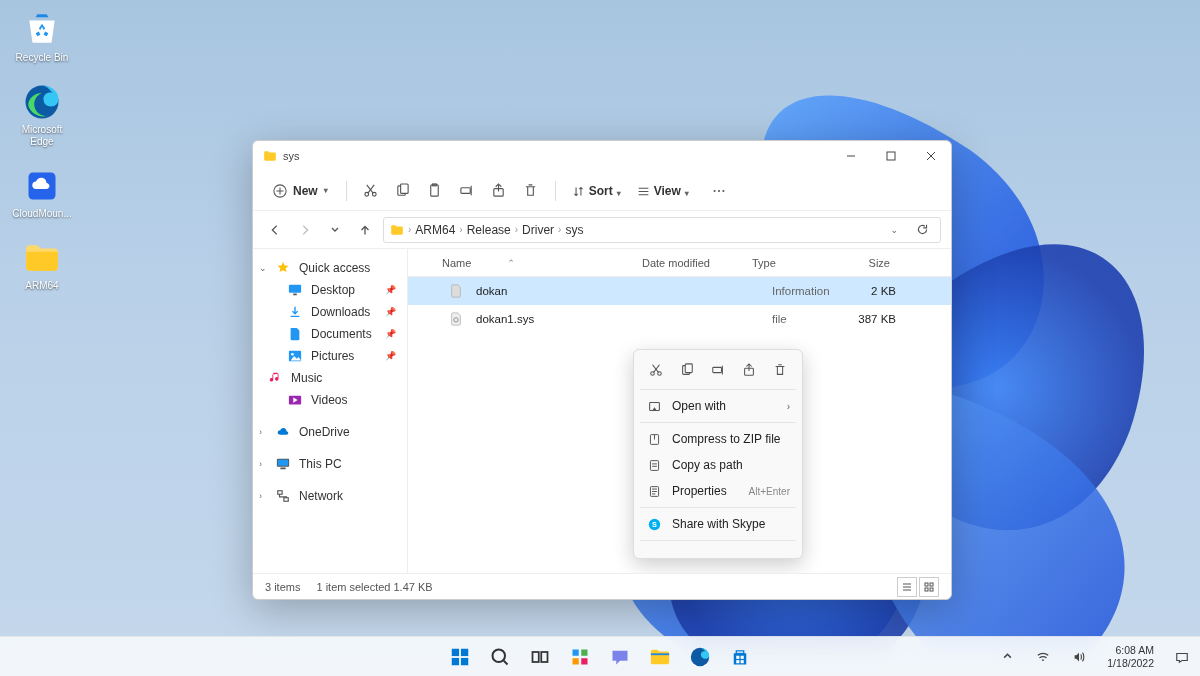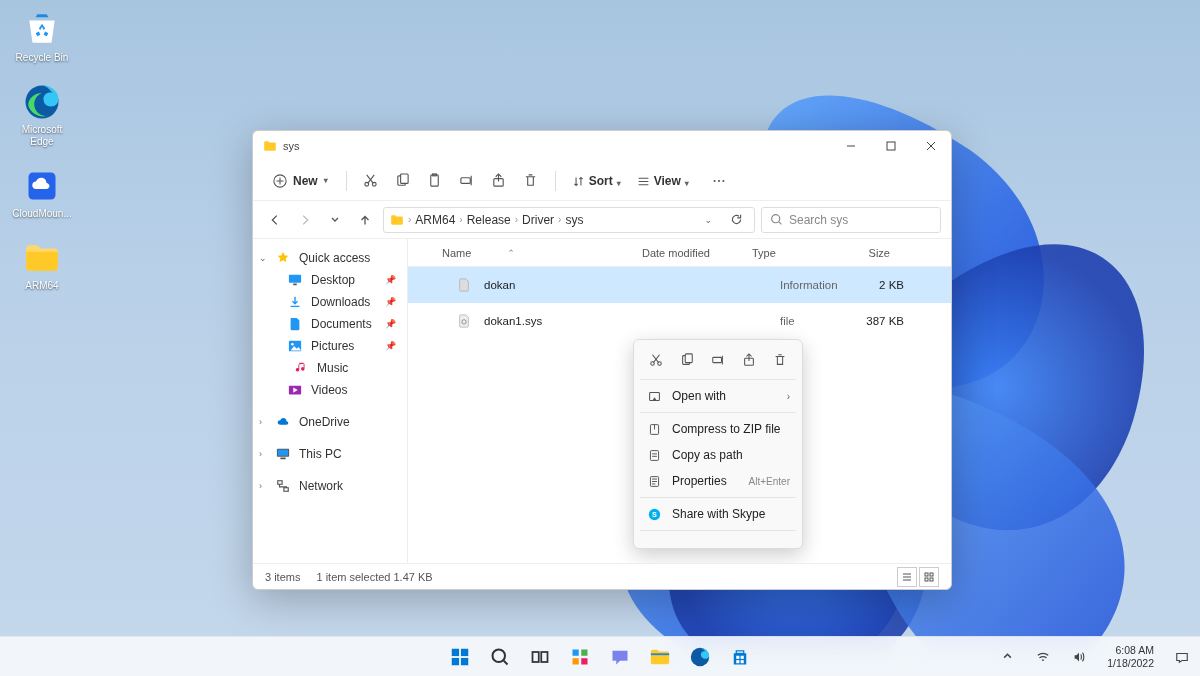--- a/index.html
+++ b/index.html
@@ -9,21 +9,21 @@
   .bloom { position: absolute; right: 0; top: 0; width: 1200px; height: 650px; overflow: hidden; pointer-events: none; }
   .bloom svg { position: absolute; right: -100px; top: -50px; }
 
   
   .desktop-icons { position: absolute; top: 10px; left: 10px; display: flex; flex-direction: column; gap: 18px; }
   .dicon { width: 64px; display: flex; flex-direction: column; align-items: center; gap: 2px; cursor: pointer; }
   .dicon .ic { width: 40px; height: 40px; display: flex; align-items: center; justify-content: center; }
   .dicon .lbl { color: #fff; font-size: 10px; text-align: center; text-shadow: 0 1px 2px rgba(0,0,0,0.6); line-height: 1.2; }
 
   
-  .window { position: absolute; left: 252px; top: 130px; width: 700px; height: 460px; background: #fff; border: 1px solid #ccc; border-radius: 6px; box-shadow: 0 10px 40px rgba(0,0,0,0.25); display: flex; flex-direction: column; overflow: hidden; }
+  .window { position: absolute; left: 252px; top: 140px; width: 700px; height: 460px; background: #fff; border: 1px solid #ccc; border-radius: 6px; box-shadow: 0 10px 40px rgba(0,0,0,0.25); display: flex; flex-direction: column; overflow: hidden; }
   .titlebar { height: 30px; display: flex; align-items: center; justify-content: space-between; padding: 0 0 0 10px; font-size: 11px; color: #444; }
   .titlebar .left { display: flex; align-items: center; gap: 6px; }
   .titlebar .ctrls { display: flex; }
   .titlebar .ctrls .btn { width: 40px; height: 30px; display: flex; align-items: center; justify-content: center; color: #444; cursor: pointer; }
   
   .toolbar { height: 40px; border-bottom: 1px solid #eee; display: flex; align-items: center; padding: 0 12px; gap: 4px; }
   .toolbar .new-btn { display: flex; align-items: center; gap: 6px; padding: 4px 8px; border-radius: 4px; font-size: 12px; color: #333; cursor: pointer; font-weight: bold; }
   .toolbar .sep { width: 1px; height: 20px; background: #ddd; margin: 0 6px; }
   .toolbar .tbtn { width: 28px; height: 28px; display: flex; align-items: center; justify-content: center; color: #555; border-radius: 4px; cursor: pointer; }
   .toolbar .sort-btn, .toolbar .view-btn { display: flex; align-items: flex-end; gap: 4px; font-size: 12px; color: #333; padding: 4px 6px; border-radius: 4px; cursor: pointer; font-weight: bold; }
@@ -43,21 +43,21 @@
   .side-item .sic { width: 16px; height: 16px; display: flex; align-items: center; justify-content: center; }
   .side-group-gap { height: 10px; }
 
   .filelist { flex: 1; position: relative; }
   .file-header { display: flex; height: 28px; align-items: center; font-size: 11px; color: #555; border-bottom: 1px solid #eee; padding-left: 10px; }
   .file-header .col { padding: 0 6px; }
   .col-name { width: 200px; display: flex; align-items: center; gap: 6px; margin-left: 18px; }
   .col-date { width: 110px; }
   .col-type { width: 90px; }
   .col-size { width: 60px; text-align: right; }
-  .file-row { display: flex; height: 36px; align-items: center; font-size: 11.5px; color: #222; padding-left: 24px; cursor: pointer; }
+  .file-row { display: flex; height: 28px; align-items: center; font-size: 11.5px; color: #222; padding-left: 16px; cursor: pointer; }
   .file-row.selected { background: #cde8ff; }
   .file-row .col { padding: 0 6px; }
   .file-row .fic { width: 16px; height: 16px; display: inline-flex; align-items: center; justify-content: center; margin-right: 6px; }
 
   
   .ctxmenu { position: absolute; left: 225px; top: 100px; width: 170px; background: #f9f9f9; border: 1px solid #ddd; border-radius: 6px; box-shadow: 0 6px 20px rgba(0,0,0,0.2); padding: 4px 0; z-index: 10; }
   .ctx-toprow { display: flex; justify-content: space-around; padding: 4px 6px; }
   .ctx-toprow .cbtn { width: 24px; height: 24px; display: flex; align-items: center; justify-content: center; color: #555; border-radius: 3px; cursor: pointer; }
   .ctx-sep { height: 1px; background: #e5e5e5; margin: 3px 6px; }
   .ctx-item { display: flex; align-items: center; padding: 5px 12px; font-size: 12px; color: #222; cursor: pointer; gap: 10px; }
@@ -292,29 +292,20 @@
       <span class="crumb">Driver</span>
       <span class="chev">›</span>
       <span class="crumb">sys</span>
       <span class="refresh" style="font-size:9px">⌄</span>
       <span class="nbtn" style="margin-left:8px">
           <svg width="13" height="13" viewBox="0 0 16 16" fill="none" stroke="#555" stroke-width="1.4">
             <path d="M13 8a5 5 0 11-2-4M13 2v4h-4"></path>
           </svg>
         </span>
     </div>
-    <div class="search">
-      <span>
-          <svg width="13" height="13" viewBox="0 0 16 16" fill="none" stroke="#888" stroke-width="1.4">
-            <circle cx="7" cy="7" r="5"></circle>
-            <line x1="11" y1="11" x2="14" y2="14"></line>
-          </svg>
-        </span>
-      <span>Search sys</span>
-    </div>
   </div>
 
   <div class="body">
     <div class="sidebar">
       <div class="side-item">
         <span class="chev">⌄</span>
         <span class="sic">
             <svg width="14" height="14" viewBox="0 0 16 16" fill="#ffc107">
               <path d="M8 1l2 4 4 .5-3 3 1 4-4-2-4 2 1-4-3-3 4-.5z"></path>
             </svg>
@@ -353,21 +344,21 @@
           <span class="sic">
             <svg width="14" height="14" viewBox="0 0 16 16">
               <rect x="1" y="2" width="14" height="12" rx="1" fill="#2196f3"></rect>
               <circle cx="5" cy="6" r="1.5" fill="#fff"></circle>
               <path fill="#fff" d="M3 13l4-5 3 3 2-2 3 4z"></path>
             </svg>
           </span>
           <span>Pictures</span>
           <span style="margin-left:auto;color:#888;font-size:9px">📌</span>
         </div>
-      <div class="side-item" style="padding-left:40px">
+      <div class="side-item" style="padding-left:14px">
           <span class="sic">
             <svg width="14" height="14" viewBox="0 0 16 16" fill="#e91e63">
               <path d="M6 2v8a2 2 0 11-1-1.7V4l7-1v6a2 2 0 11-1-1.7V2z"></path>
             </svg>
           </span>
           <span>Music</span>
         </div>
       <div class="side-item" style="padding-left:34px">
           <span class="sic">
             <svg width="14" height="14" viewBox="0 0 16 16">

